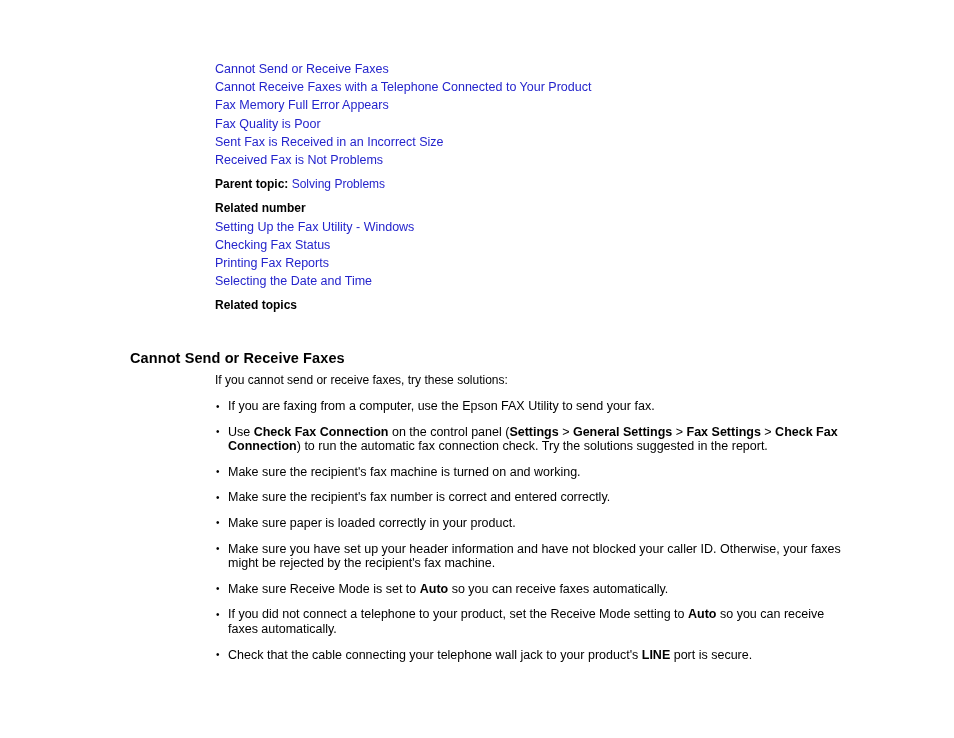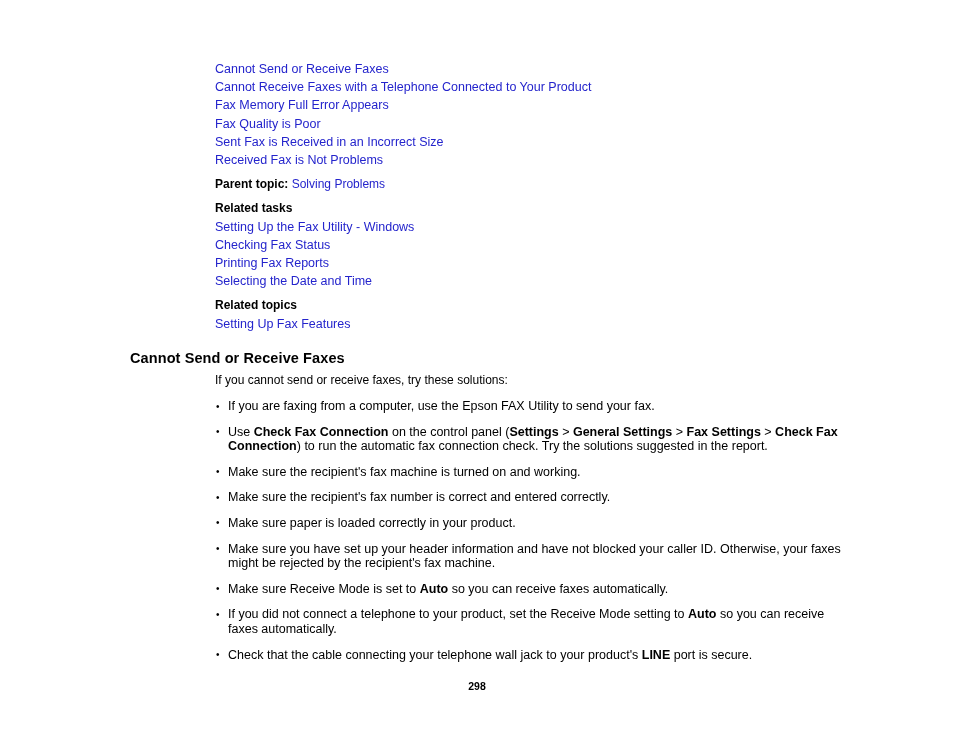--- a/index.html
+++ b/index.html
@@ -135,43 +135,41 @@
 
     <div class="link-line">Cannot Send or Receive Faxes</div>
     <div class="link-line">Cannot Receive Faxes with a Telephone Connected to Your Product</div>
     <div class="link-line">Fax Memory Full Error Appears</div>
     <div class="link-line">Fax Quality is Poor</div>
     <div class="link-line">Sent Fax is Received in an Incorrect Size</div>
     <div class="link-line">Received Fax is Not Problems</div>
 
     <div class="bold-label gap-before"><span>Parent topic:</span> <span class="inline-link">Solving Problems</span></div>
 
-    <div class="bold-label gap-before">Related tasks</div>
+    <div class="bold-label gap-before">Related number</div>
     <div class="link-line">Setting Up the Fax Utility - Windows</div>
     <div class="link-line">Checking Fax Status</div>
     <div class="link-line">Printing Fax Reports</div>
     <div class="link-line">Selecting the Date and Time</div>
 
     <div class="bold-label gap-before">Related topics</div>
-    <div class="link-line">Setting Up Fax Features</div>
 
   </div>
 
   <div class="section-heading">Cannot Send or Receive Faxes</div>
 
   <div class="body-block">
     <div class="intro-para">If you cannot send or receive faxes, try these solutions:</div>
     <ul class="solutions" id="solutions-list">
         <li><span>If you are faxing from a computer, use the Epson FAX Utility to send your fax.</span></li>
         <li><span>Use </span><b>Check Fax Connection</b><span> on the control panel (</span><b>Settings</b><span> &gt; </span><b>General Settings</b><span> &gt; </span><b>Fax Settings</b><span> &gt; </span><b>Check Fax Connection</b><span>) to run the automatic fax connection check. Try the solutions suggested in the report.</span></li>
         <li><span>Make sure the recipient's fax machine is turned on and working.</span></li>
         <li><span>Make sure the recipient's fax number is correct and entered correctly.</span></li>
         <li><span>Make sure paper is loaded correctly in your product.</span></li>
         <li><span>Make sure you have set up your header information and have not blocked your caller ID. Otherwise, your faxes might be rejected by the recipient's fax machine.</span></li>
         <li><span>Make sure Receive Mode is set to </span><b>Auto</b><span> so you can receive faxes automatically.</span></li>
         <li><span>If you did not connect a telephone to your product, set the Receive Mode setting to </span><b>Auto</b><span> so you can receive faxes automatically.</span></li>
         <li><span>Check that the cable connecting your telephone wall jack to your product's </span><b>LINE</b><span> port is secure.</span></li>
       </ul>
   </div>
 
-  <div class="page-number"><span>298</span></div>
 
 </div>
 
 </body></html>

